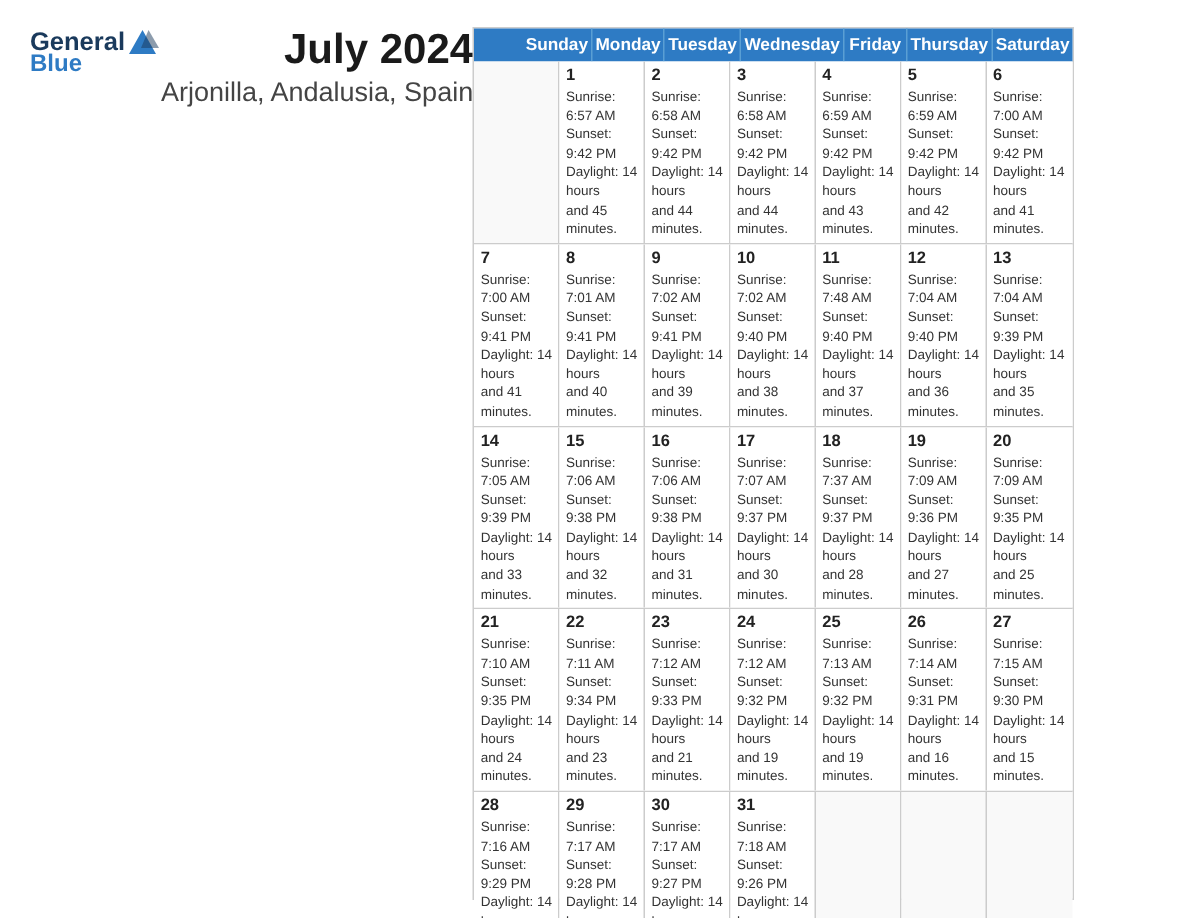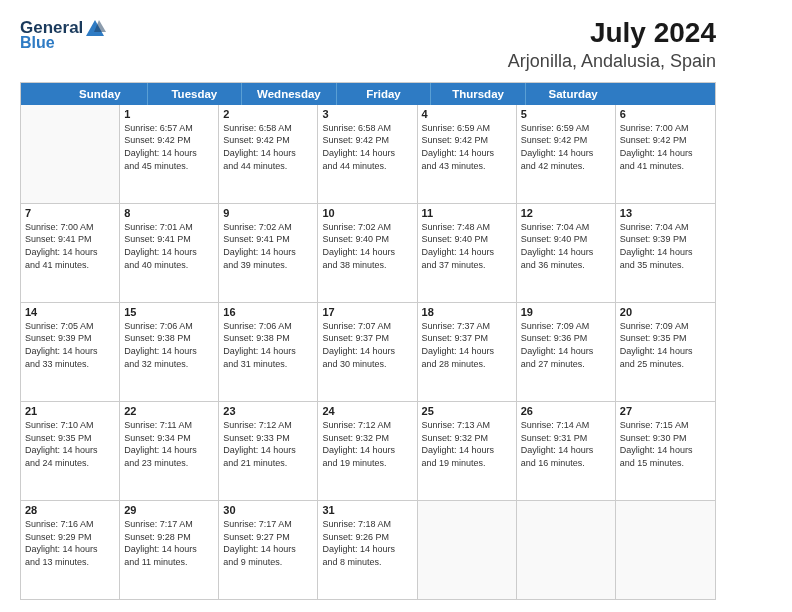--- a/index.html
+++ b/index.html
@@ -8,21 +8,21 @@
       background: #fff;
       width: 792px;
       height: 612px;
       overflow: hidden;
     }
     .page {
       width: 736px;
       height: 612px;
       padding: 18px 20px 12px 20px;
       display: flex;
-      flex-direction: column;
+      flex-direction: row;
     }
     .header {
       display: flex;
       justify-content: space-between;
       align-items: flex-start;
       margin-bottom: 10px;
     }
     .logo {
       display: flex;
       flex-direction: column;
@@ -128,20 +128,21 @@
     </div>
     <div class="title-section">
       <div class="month-title">July 2024</div>
       <div class="subtitle">Arjonilla, Andalusia, Spain</div>
     </div>
   </div>
 
   <div class="calendar">
     <div class="cal-header">
     <div class="cal-header-cell">Sunday</div>
+        <div class="cal-header-cell">Monday</div>
         <div class="cal-header-cell">Tuesday</div>
         <div class="cal-header-cell">Wednesday</div>
         <div class="cal-header-cell">Friday</div>
         <div class="cal-header-cell">Thursday</div>
         <div class="cal-header-cell">Saturday</div>
       </div>
     <div class="cal-body">
     <div class="cal-row">
           <div class="cal-cell empty"></div>
           <div class="cal-cell">

